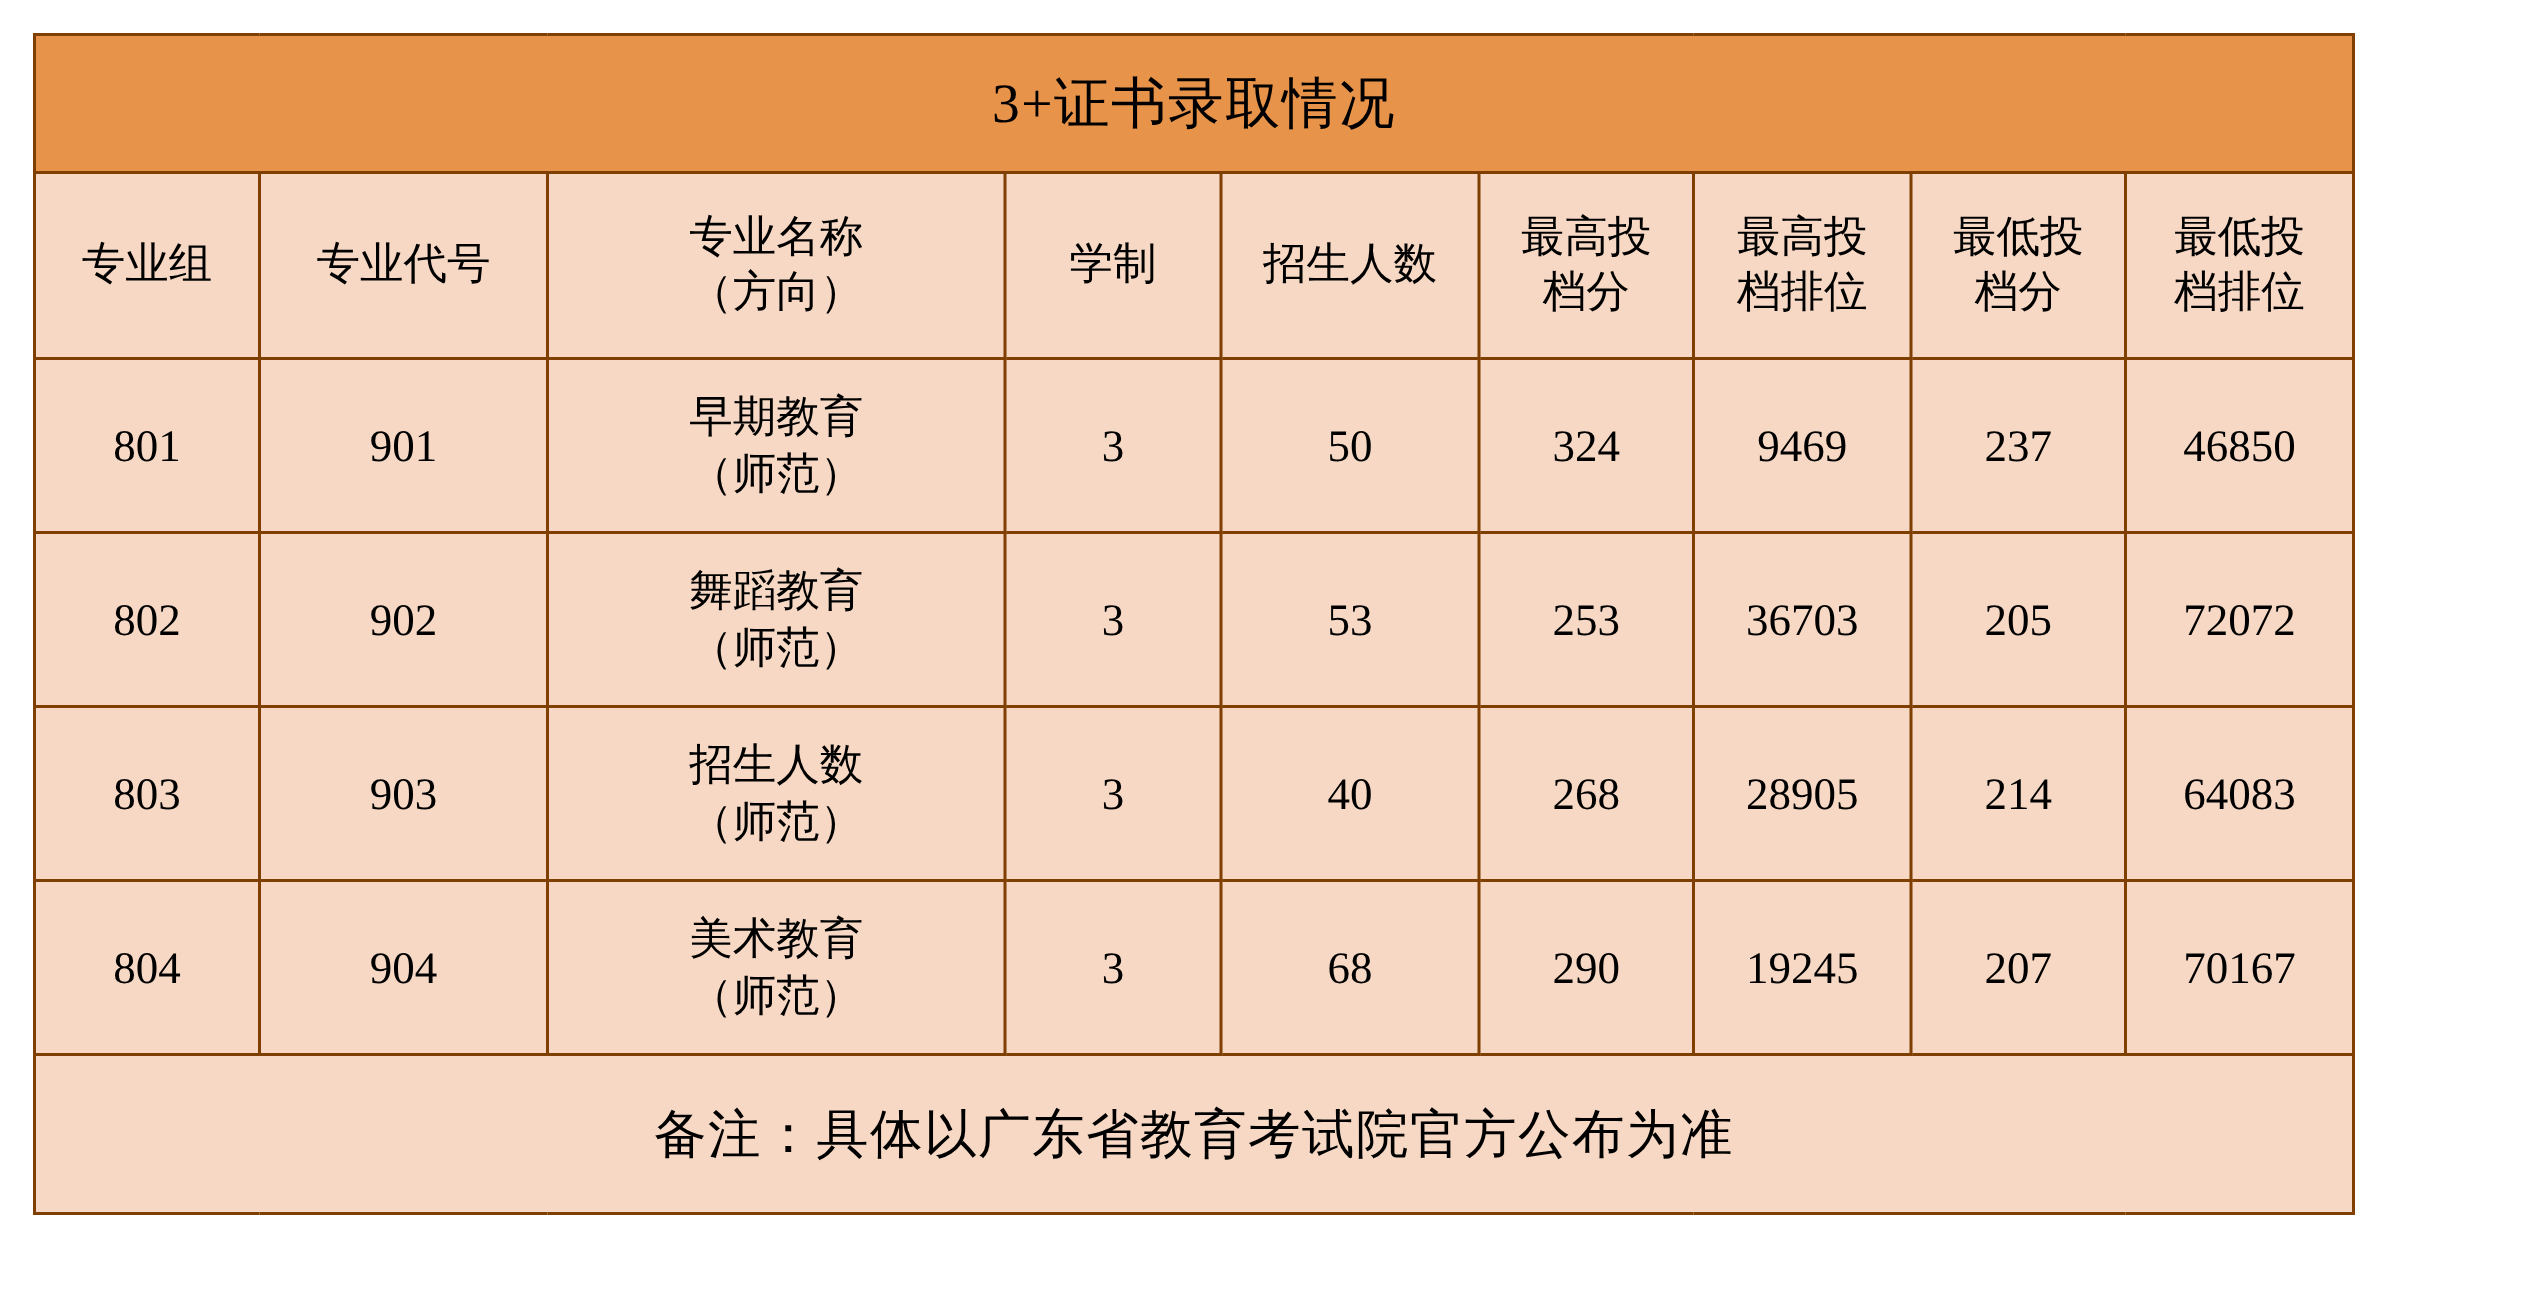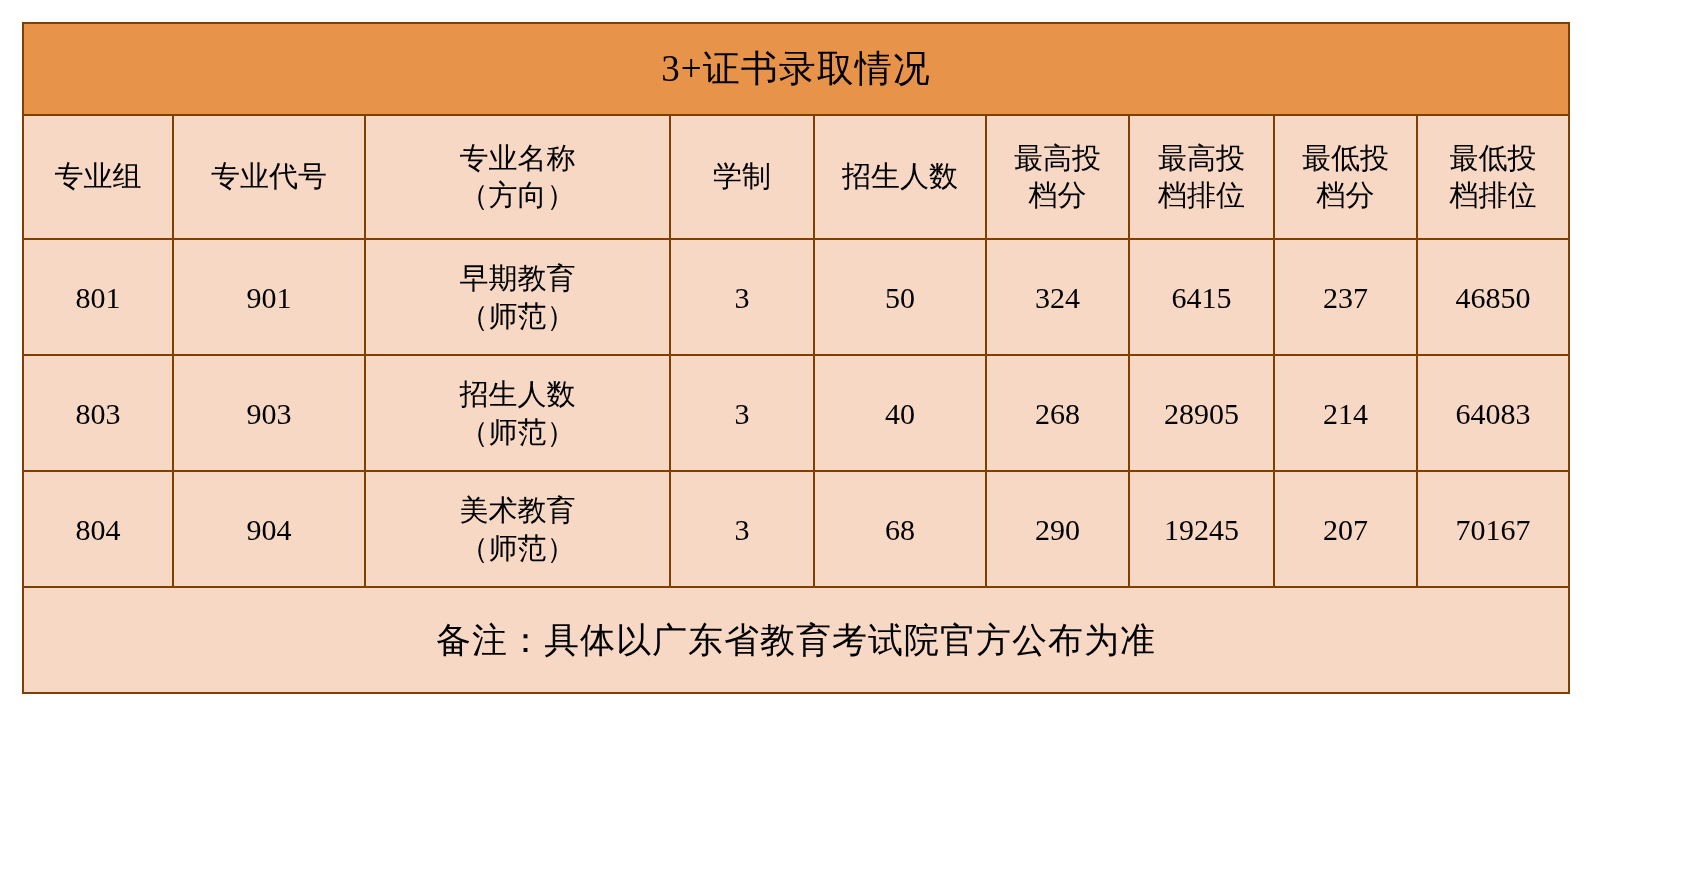--- a/index.html
+++ b/index.html
@@ -128,25 +128,39 @@
       <tr>
         <td class="body-cell num">801</td>
         <td class="body-cell num">901</td>
         <td class="body-cell">
           <div class="major-name">早期教育</div>
           <div class="major-name">（师范）</div>
         </td>
         <td class="body-cell num">3</td>
         <td class="body-cell num">50</td>
         <td class="body-cell num">324</td>
-        <td class="body-cell num">6415</td>
+        <td class="body-cell num">9469</td>
         <td class="body-cell num">237</td>
         <td class="body-cell num">46850</td>
       </tr>
 
+      <tr>
+        <td class="body-cell num">802</td>
+        <td class="body-cell num">902</td>
+        <td class="body-cell">
+          <div class="major-name">舞蹈教育</div>
+          <div class="major-name">（师范）</div>
+        </td>
+        <td class="body-cell num">3</td>
+        <td class="body-cell num">53</td>
+        <td class="body-cell num">253</td>
+        <td class="body-cell num">36703</td>
+        <td class="body-cell num">205</td>
+        <td class="body-cell num">72072</td>
+      </tr>
 
       <tr>
         <td class="body-cell num">803</td>
         <td class="body-cell num">903</td>
         <td class="body-cell">
           <div class="major-name">招生人数</div>
           <div class="major-name">（师范）</div>
         </td>
         <td class="body-cell num">3</td>
         <td class="body-cell num">40</td>

